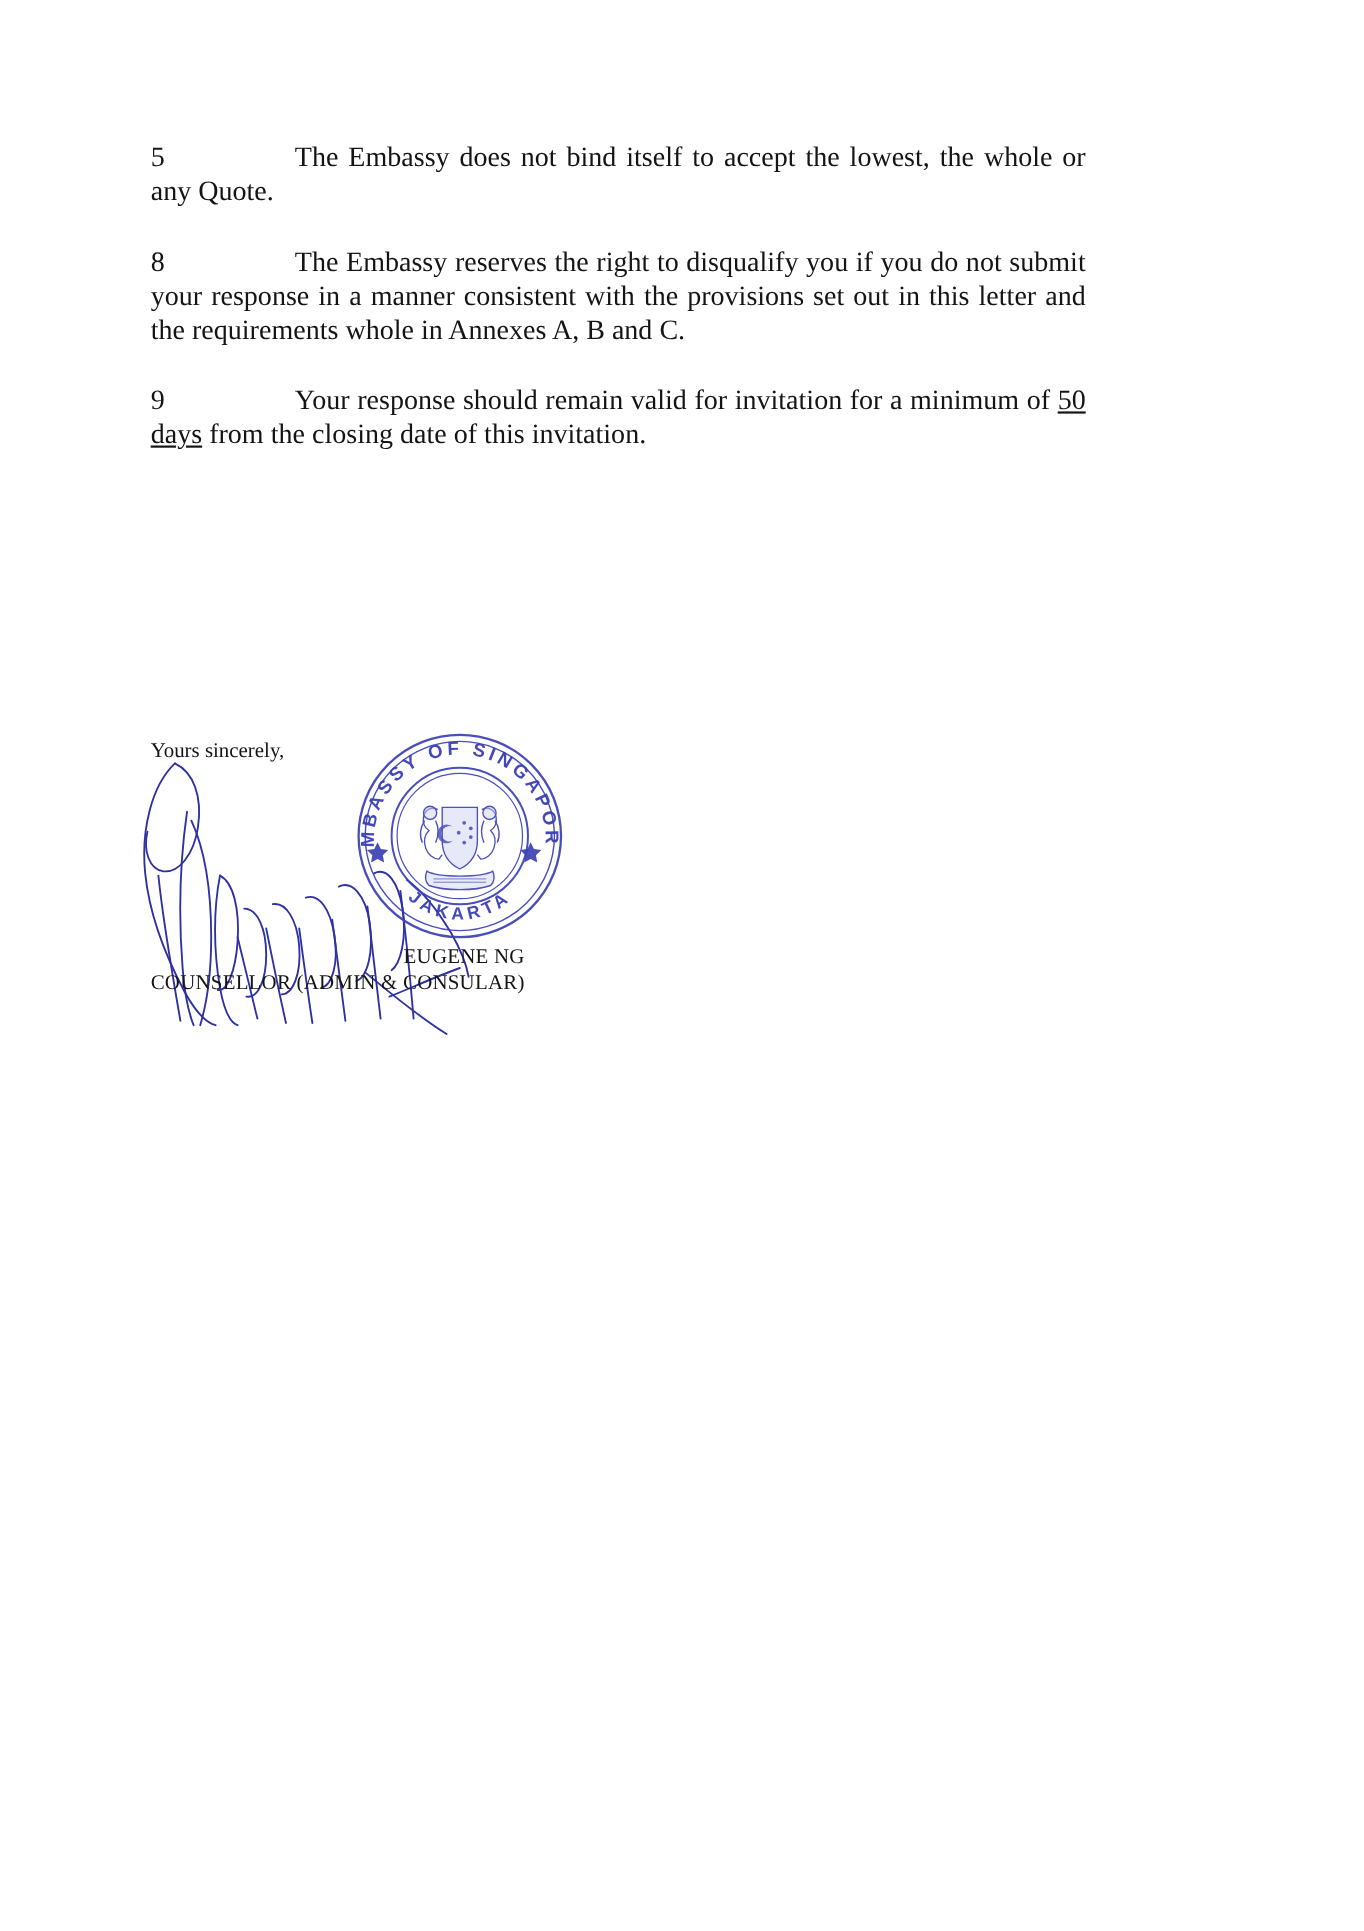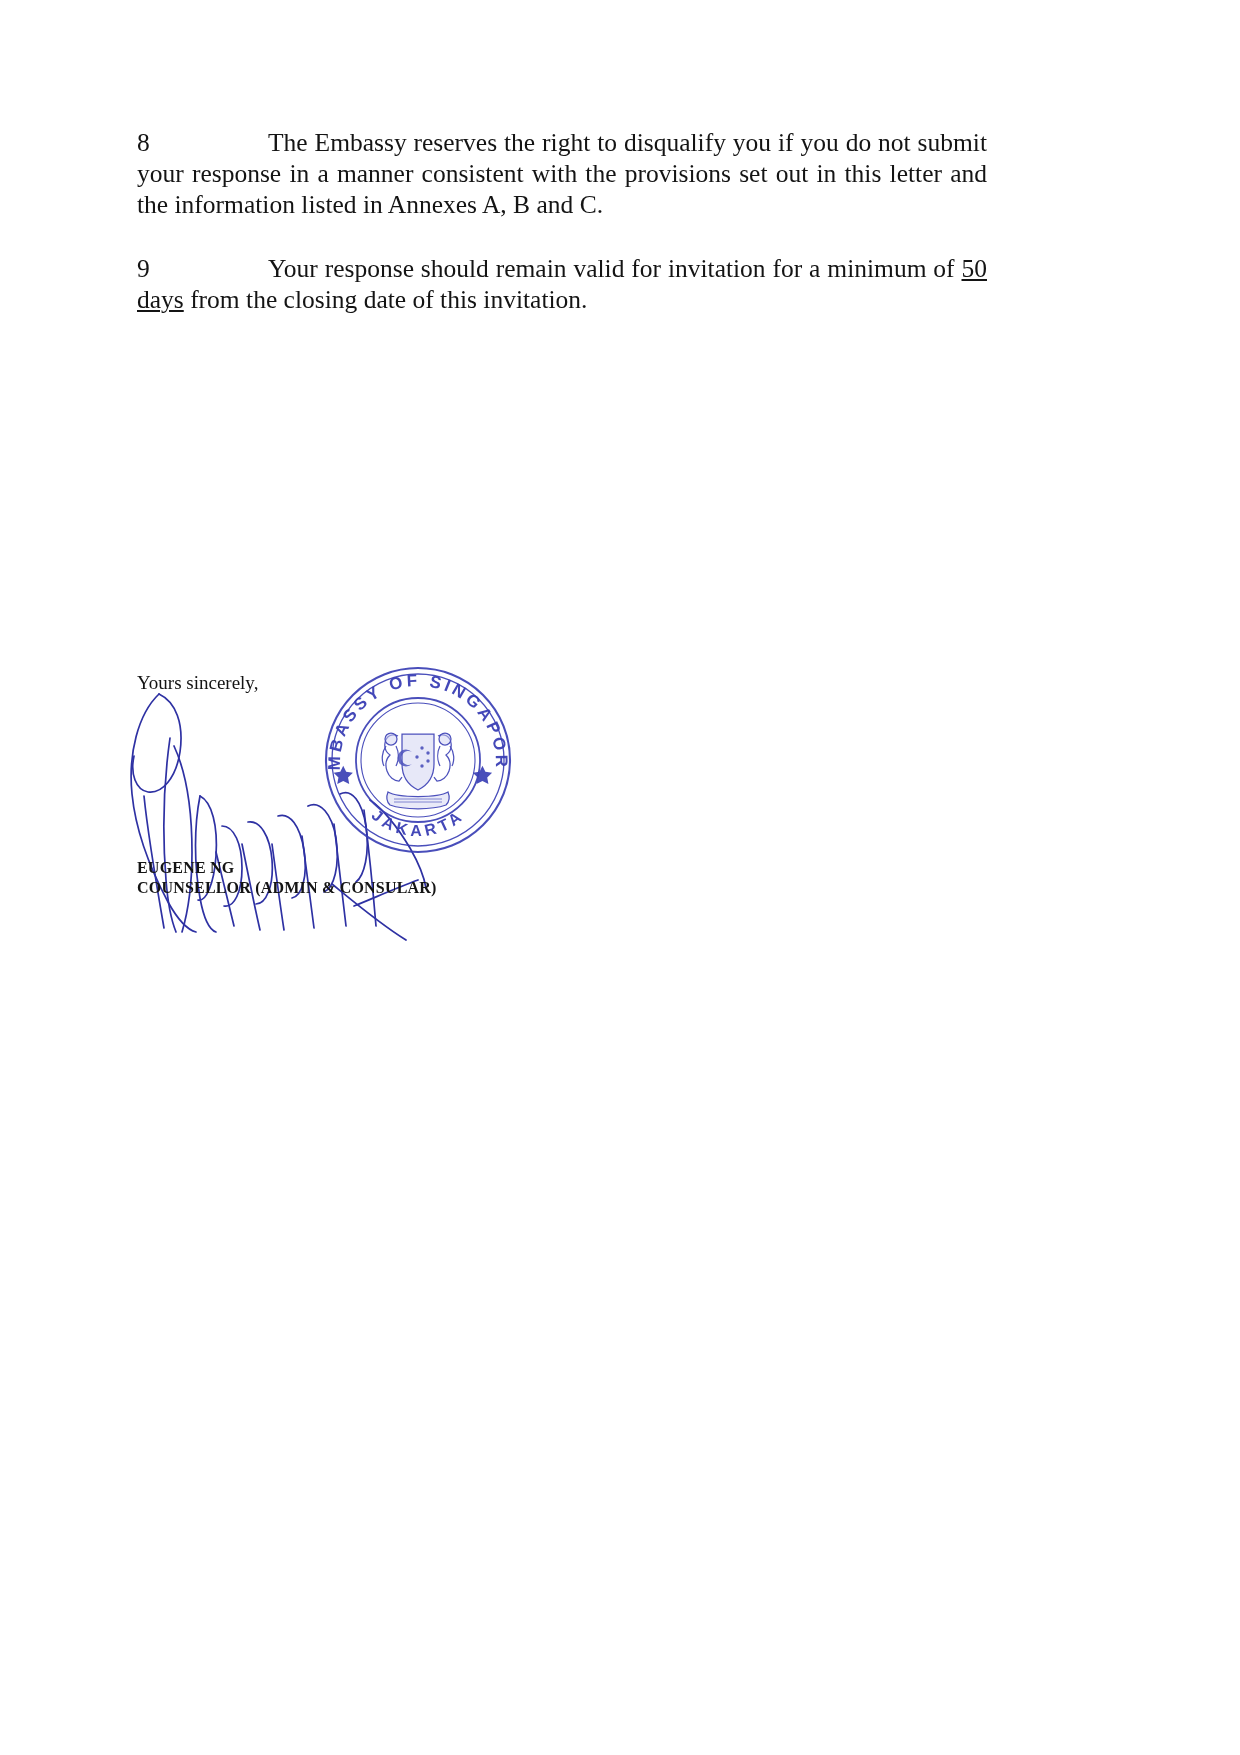--- a/index.html
+++ b/index.html
@@ -67,25 +67,26 @@
     top: 672px;
     font-size: 19px;
     line-height: 1.2;
     color: #141414;
   }
 
   .sigblock {
     position: absolute;
     left: 137px;
     top: 858px;
-    font-size: 16px;
-    font-weight: bold;
+    font-size: 19px;
+    font-weight: normal;
     line-height: 1.28;
     letter-spacing: 0.2px;
     color: #141414;
+    text-align: right;
   }
   .sigblock div { white-space: nowrap; }
 
   
   .signature {
     position: absolute;
     left: 118px;
     top: 676px;
     width: 310px;
     height: 265px;
@@ -105,25 +106,28 @@
   .ink  { stroke: #2e31a3; fill: none; }
   .ink2 { stroke: #3a3fb5; fill: none; }
 </style>
 </head>
 <body>
 
 <div class="page">
 
   <div class="content">
 
-
-
-
     <p class="para">
-      <span class="pnum">8</span><span class="txt">The Embassy reserves the right to disqualify you if you do not submit your response in a manner consistent with the provisions set out in this letter and the information listed in Annexes A, B and C.</span>
+      <span class="pnum">5</span><span class="txt">The Embassy does not bind itself to accept the lowest, the whole or any Quote.</span>
+    </p>
+
+
+
+    <p class="para">
+      <span class="pnum">8</span><span class="txt">The Embassy reserves the right to disqualify you if you do not submit your response in a manner consistent with the provisions set out in this letter and the requirements whole in Annexes A, B and C.</span>
     </p>
 
     <p class="para last-of-block">
       <span class="pnum">9</span><span class="txt">Your response should remain valid for invitation for a minimum of </span><u class="u60">50 days</u><span class="txt"> from the closing date of this invitation.</span>
     </p>
   </div>
 
   <div class="closing">Yours sincerely,</div>
 
   <svg class="signature" viewBox="0 0 310 265" xmlns="http://www.w3.org/2000/svg" aria-hidden="true">

